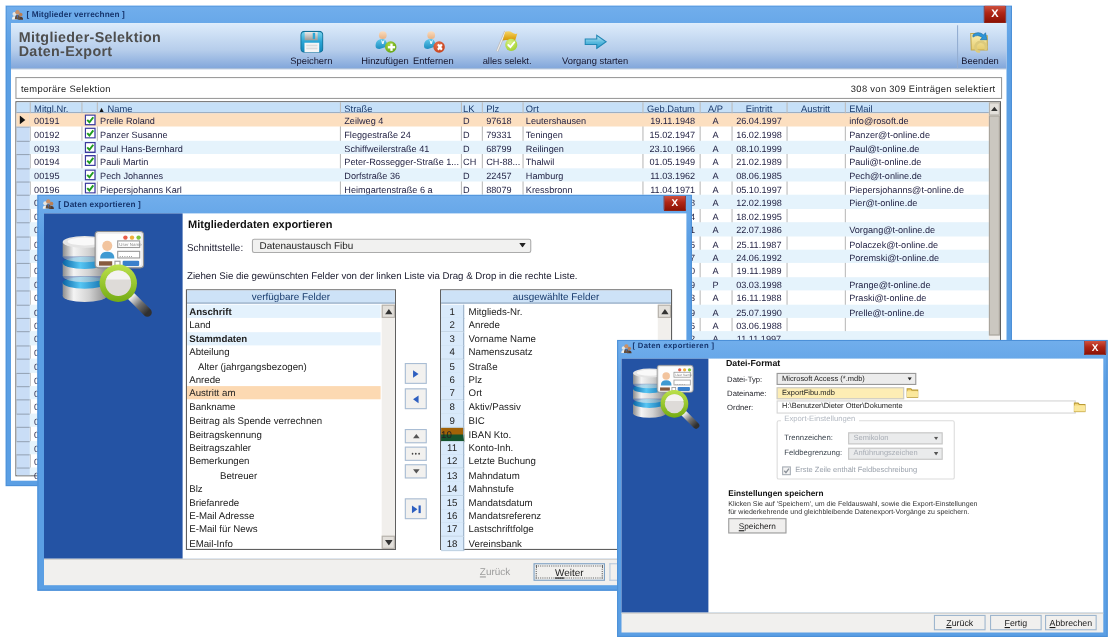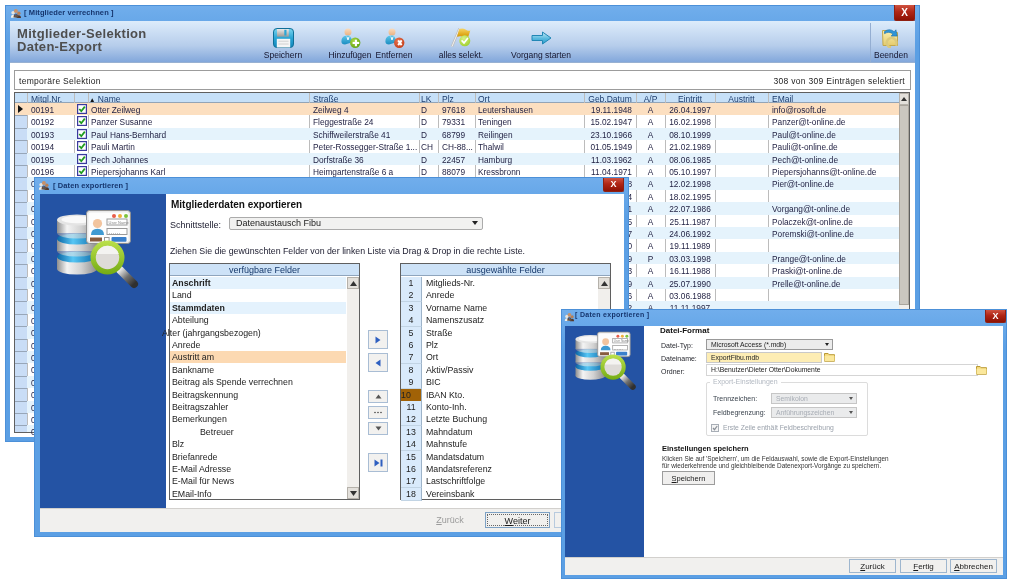--- a/index.html
+++ b/index.html
@@ -186,21 +186,21 @@
 <div class="vline" style="left:715px;top:93px;height:339px;"></div>
 <div class="vline" style="left:768px;top:93px;height:339px;"></div>
 <div class="abs" style="left:15px;top:103px;width:894px;height:12px;background:#fcdfc0;"></div>
 <div class="cell" style="left:31px;top:105px;width:40px;">00191</div>
 <div class="abs" style="left:77px;top:104px;">
     <svg width="10" height="10" viewBox="0 0 10 10">
       <rect x="0.5" y="0.5" width="9" height="9" fill="#fff" stroke="#3b3b9e" stroke-width="1.4"></rect>
       <path d="M2.3 5 l2 2.2 L7.8 2.6" stroke="#1f9c1f" stroke-width="1.8" fill="none"></path>
     </svg>
   </div>
-<div class="cell" style="left:91px;top:105px;width:216px;">Otter Zeilweg</div>
+<div class="cell" style="left:91px;top:105px;width:216px;">Prelle Roland</div>
 <div class="cell" style="left:313px;top:105px;width:105px;">Zeilweg 4</div>
 <div class="cell" style="left:421px;top:105px;width:16px;">D</div>
 <div class="cell" style="left:442px;top:105px;width:33px;">97618</div>
 <div class="cell" style="left:478px;top:105px;width:105px;">Leutershausen</div>
 <div class="cell" style="left:584px;top:105px;width:48px;text-align:right;">19.11.1948</div>
 <div class="cell" style="left:636px;top:105px;width:29px;text-align:center;">A</div>
 <div class="cell" style="left:665px;top:105px;width:50px;text-align:center;">26.04.1997</div>
 <div class="cell" style="left:772px;top:105px;width:126px;">info@rosoft.de</div>
 <div class="cell" style="left:31px;top:117px;width:40px;">00192</div>
 <div class="abs" style="left:77px;top:116px;">
@@ -656,21 +656,21 @@
       <path d="M0 0 L6 0 L3 4 Z" fill="#222"></path>
     </svg>
   </div>
 <div class="abs" style="left:170px;top:246px;font-size:8.8px;color:#1b1b2e;">Ziehen Sie die gewünschten Felder von der linken Liste via Drag &amp; Drop in die rechte Liste.</div>
 <div class="abs" style="left:169px;top:263px;width:191px;height:237px;background:#fff;border:1px solid #5f5f5f;"></div>
 <div class="abs" style="left:170px;top:264px;width:189px;height:12px;background:#cde2f7;border-bottom:1px solid #8fa5bd;font-size:9px;color:#16396b;text-align:center;line-height:12px;">verfügbare Felder</div>
 <div class="abs" style="left:170px;top:277px;width:176px;height:12px;font-size:8.8px;color:#222;font-weight:bold;background:#e4f2fd;padding-left:2px;line-height:12px;white-space:nowrap;overflow:hidden;">Anschrift</div>
 <div class="abs" style="left:170px;top:289px;width:176px;height:12px;font-size:8.8px;color:#222;padding-left:2px;line-height:12px;white-space:nowrap;overflow:hidden;">Land</div>
 <div class="abs" style="left:170px;top:302px;width:176px;height:12px;font-size:8.8px;color:#222;font-weight:bold;background:#e4f2fd;padding-left:2px;line-height:12px;white-space:nowrap;overflow:hidden;">Stammdaten</div>
 <div class="abs" style="left:170px;top:314px;width:176px;height:12px;font-size:8.8px;color:#222;padding-left:2px;line-height:12px;white-space:nowrap;overflow:hidden;">Abteilung</div>
-<div class="abs" style="left:160px;top:327px;width:176px;height:12px;font-size:8.8px;color:#222;padding-left:2px;line-height:12px;white-space:nowrap;overflow:hidden;">Alter (jahrgangsbezogen)</div>
+<div class="abs" style="left:178px;top:327px;width:176px;height:12px;font-size:8.8px;color:#222;padding-left:2px;line-height:12px;white-space:nowrap;overflow:hidden;">Alter (jahrgangsbezogen)</div>
 <div class="abs" style="left:170px;top:339px;width:176px;height:12px;font-size:8.8px;color:#222;padding-left:2px;line-height:12px;white-space:nowrap;overflow:hidden;">Anrede</div>
 <div class="abs" style="left:170px;top:351px;width:176px;height:12px;font-size:8.8px;color:#222;background:#fcd9b2;padding-left:2px;line-height:12px;white-space:nowrap;overflow:hidden;">Austritt am</div>
 <div class="abs" style="left:170px;top:364px;width:176px;height:12px;font-size:8.8px;color:#222;padding-left:2px;line-height:12px;white-space:nowrap;overflow:hidden;">Bankname</div>
 <div class="abs" style="left:170px;top:376px;width:176px;height:12px;font-size:8.8px;color:#222;padding-left:2px;line-height:12px;white-space:nowrap;overflow:hidden;">Beitrag als Spende verrechnen</div>
 <div class="abs" style="left:170px;top:389px;width:176px;height:12px;font-size:8.8px;color:#222;padding-left:2px;line-height:12px;white-space:nowrap;overflow:hidden;">Beitragskennung</div>
 <div class="abs" style="left:170px;top:401px;width:176px;height:12px;font-size:8.8px;color:#222;padding-left:2px;line-height:12px;white-space:nowrap;overflow:hidden;">Beitragszahler</div>
 <div class="abs" style="left:170px;top:413px;width:176px;height:12px;font-size:8.8px;color:#222;padding-left:2px;line-height:12px;white-space:nowrap;overflow:hidden;">Bemerkungen</div>
 <div class="abs" style="left:170px;top:426px;width:176px;height:12px;font-size:8.8px;color:#222;padding-left:2px;line-height:12px;white-space:nowrap;overflow:hidden;margin-left:28px;">Betreuer</div>
 <div class="abs" style="left:170px;top:438px;width:176px;height:12px;font-size:8.8px;color:#222;padding-left:2px;line-height:12px;white-space:nowrap;overflow:hidden;">Blz</div>
 <div class="abs" style="left:170px;top:451px;width:176px;height:12px;font-size:8.8px;color:#222;padding-left:2px;line-height:12px;white-space:nowrap;overflow:hidden;">Briefanrede</div>
@@ -701,21 +701,21 @@
 <div class="abs" style="left:401px;top:327px;width:21px;height:13px;background:#d9eafb;border-right:1px solid #9db3c9;border-bottom:1px solid #c2d4e4;font-size:8.8px;color:#222;text-align:center;line-height:12px;">5</div>
 <div class="abs" style="left:426px;top:327px;width:170px;height:12px;font-size:8.8px;color:#222;line-height:12px;white-space:nowrap;overflow:hidden;">Straße</div>
 <div class="abs" style="left:401px;top:339px;width:21px;height:13px;background:#d9eafb;border-right:1px solid #9db3c9;border-bottom:1px solid #c2d4e4;font-size:8.8px;color:#222;text-align:center;line-height:12px;">6</div>
 <div class="abs" style="left:426px;top:339px;width:170px;height:12px;font-size:8.8px;color:#222;line-height:12px;white-space:nowrap;overflow:hidden;">Plz</div>
 <div class="abs" style="left:401px;top:351px;width:21px;height:13px;background:#d9eafb;border-right:1px solid #9db3c9;border-bottom:1px solid #c2d4e4;font-size:8.8px;color:#222;text-align:center;line-height:12px;">7</div>
 <div class="abs" style="left:426px;top:351px;width:170px;height:12px;font-size:8.8px;color:#222;line-height:12px;white-space:nowrap;overflow:hidden;">Ort</div>
 <div class="abs" style="left:401px;top:364px;width:21px;height:13px;background:#d9eafb;border-right:1px solid #9db3c9;border-bottom:1px solid #c2d4e4;font-size:8.8px;color:#222;text-align:center;line-height:12px;">8</div>
 <div class="abs" style="left:426px;top:364px;width:170px;height:12px;font-size:8.8px;color:#222;line-height:12px;white-space:nowrap;overflow:hidden;">Aktiv/Passiv</div>
 <div class="abs" style="left:401px;top:376px;width:21px;height:13px;background:#d9eafb;border-right:1px solid #9db3c9;border-bottom:1px solid #c2d4e4;font-size:8.8px;color:#222;text-align:center;line-height:12px;">9</div>
 <div class="abs" style="left:426px;top:376px;width:170px;height:12px;font-size:8.8px;color:#222;line-height:12px;white-space:nowrap;overflow:hidden;">BIC</div>
-<div class="abs" style="left:401px;top:389px;width:21px;height:13px;background:#a16207;border-right:1px solid #9db3c9;border-bottom:1px solid #14532d;font-size:8.8px;color:#222;text-align:left;line-height:12px;">10</div>
+<div class="abs" style="left:401px;top:389px;width:21px;height:13px;background:#a16207;border-right:1px solid #9db3c9;border-bottom:7px solid #14532d;font-size:8.8px;color:#222;text-align:left;line-height:12px;">10</div>
 <div class="abs" style="left:426px;top:389px;width:170px;height:12px;font-size:8.8px;color:#222;line-height:12px;white-space:nowrap;overflow:hidden;">IBAN Kto.</div>
 <div class="abs" style="left:401px;top:401px;width:21px;height:13px;background:#d9eafb;border-right:1px solid #9db3c9;border-bottom:1px solid #c2d4e4;font-size:8.8px;color:#222;text-align:center;line-height:12px;">11</div>
 <div class="abs" style="left:426px;top:401px;width:170px;height:12px;font-size:8.8px;color:#222;line-height:12px;white-space:nowrap;overflow:hidden;">Konto-Inh.</div>
 <div class="abs" style="left:401px;top:413px;width:21px;height:13px;background:#d9eafb;border-right:1px solid #9db3c9;border-bottom:1px solid #c2d4e4;font-size:8.8px;color:#222;text-align:center;line-height:12px;">12</div>
 <div class="abs" style="left:426px;top:413px;width:170px;height:12px;font-size:8.8px;color:#222;line-height:12px;white-space:nowrap;overflow:hidden;">Letzte Buchung</div>
 <div class="abs" style="left:401px;top:426px;width:21px;height:13px;background:#d9eafb;border-right:1px solid #9db3c9;border-bottom:1px solid #c2d4e4;font-size:8.8px;color:#222;text-align:center;line-height:12px;">13</div>
 <div class="abs" style="left:426px;top:426px;width:170px;height:12px;font-size:8.8px;color:#222;line-height:12px;white-space:nowrap;overflow:hidden;">Mahndatum</div>
 <div class="abs" style="left:401px;top:438px;width:21px;height:13px;background:#d9eafb;border-right:1px solid #9db3c9;border-bottom:1px solid #c2d4e4;font-size:8.8px;color:#222;text-align:center;line-height:12px;">14</div>
 <div class="abs" style="left:426px;top:438px;width:170px;height:12px;font-size:8.8px;color:#222;line-height:12px;white-space:nowrap;overflow:hidden;">Mahnstufe</div>
 <div class="abs" style="left:401px;top:451px;width:21px;height:13px;background:#d9eafb;border-right:1px solid #9db3c9;border-bottom:1px solid #c2d4e4;font-size:8.8px;color:#222;text-align:center;line-height:12px;">15</div>

